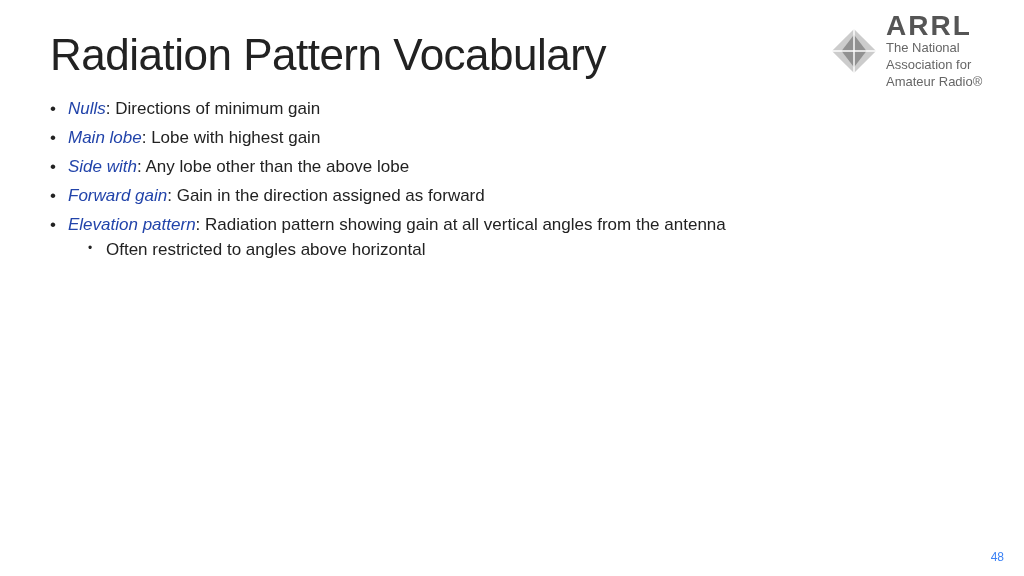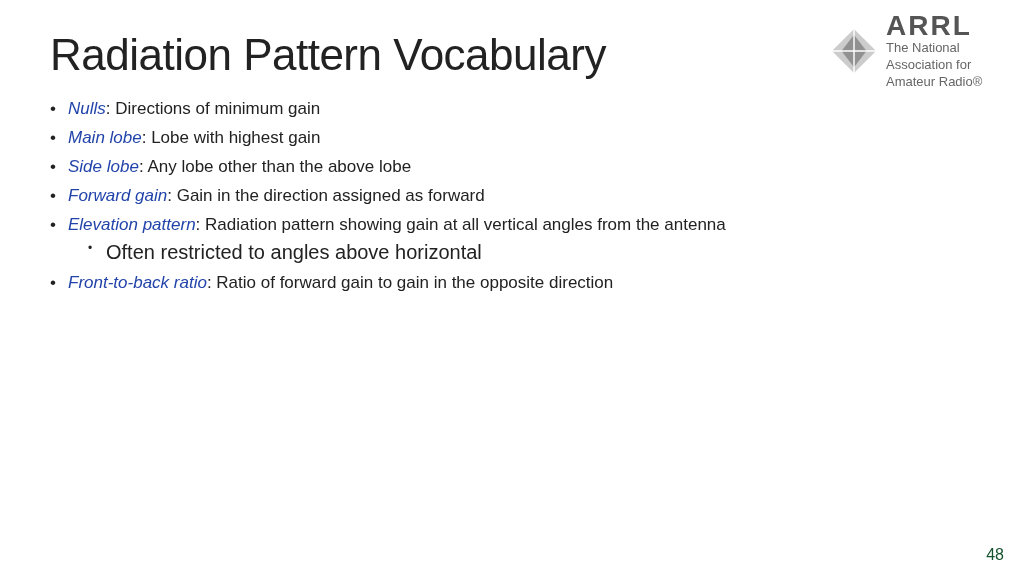--- a/index.html
+++ b/index.html
@@ -56,21 +56,21 @@
       font-weight: 400;
     }
 
     .sub-list {
       list-style: none;
       padding: 0;
       margin: 2px 0 0 20px;
     }
 
     .sub-list li {
-      font-size: 20px;
+      font-size: 17px;
       color: #222222;
       padding-left: 18px;
       position: relative;
       line-height: 1.35;
     }
 
     .sub-list li::before {
       content: '•';
       position: absolute;
       left: 0;
@@ -111,22 +111,22 @@
       font-size: 13px;
       color: #666666;
       line-height: 1.3;
       max-width: 120px;
     }
 
     .slide-number {
       position: absolute;
       bottom: 12px;
       right: 20px;
-      font-size: 16px;
-      color: #14532d;
+      font-size: 12px;
+      color: #3b82f6;
     }
   </style>
 </head>
 <body>
 
 <div class="slide-container">
 
   <div class="logo-area">
 
     <svg class="logo-diamond" viewBox="0 0 50 50" xmlns="http://www.w3.org/2000/svg">
@@ -152,37 +152,34 @@
     <li>
       <span class="term">Nulls</span><span>: Directions of minimum gain</span>
     </li>
 
 
     <li>
       <span class="term">Main lobe</span><span>: Lobe with highest gain</span>
     </li>
 
     <li>
-      <span class="term">Side lobe</span><span>: Any lobe other than the above lobe</span>
+      <span class="term">Side with</span><span>: Any lobe other than the above lobe</span>
     </li>
 
     <li>
       <span class="term">Forward gain</span><span>: Gain in the direction assigned as forward</span>
     </li>
 
 
     <li>
       <span class="term">Elevation pattern</span><span>: Radiation pattern showing gain at all vertical angles from the antenna</span>
       <ul class="sub-list">
         <li>Often restricted to angles above horizontal</li>
       </ul>
     </li>
 
-    <li>
-      <span class="term">Front-to-back ratio</span><span>: Ratio of forward gain to gain in the opposite direction</span>
-    </li>
 
 
   </ul>
 
   <div class="slide-number">48</div>
 
 </div>
 
 </body></html>

